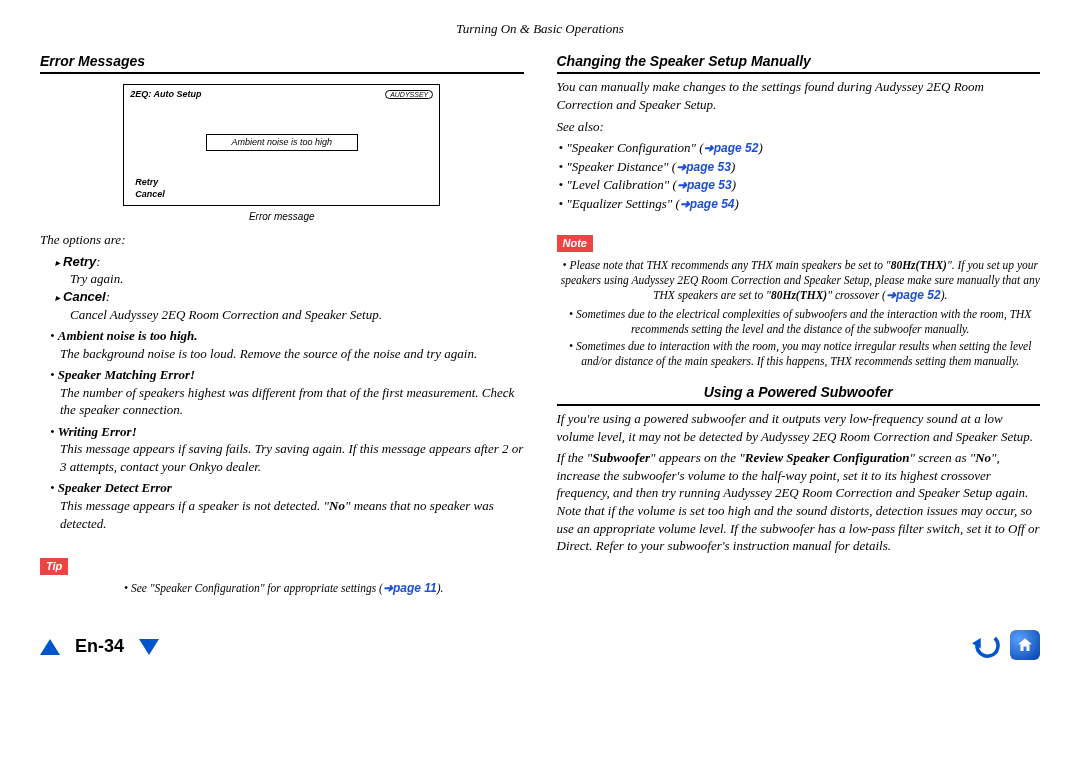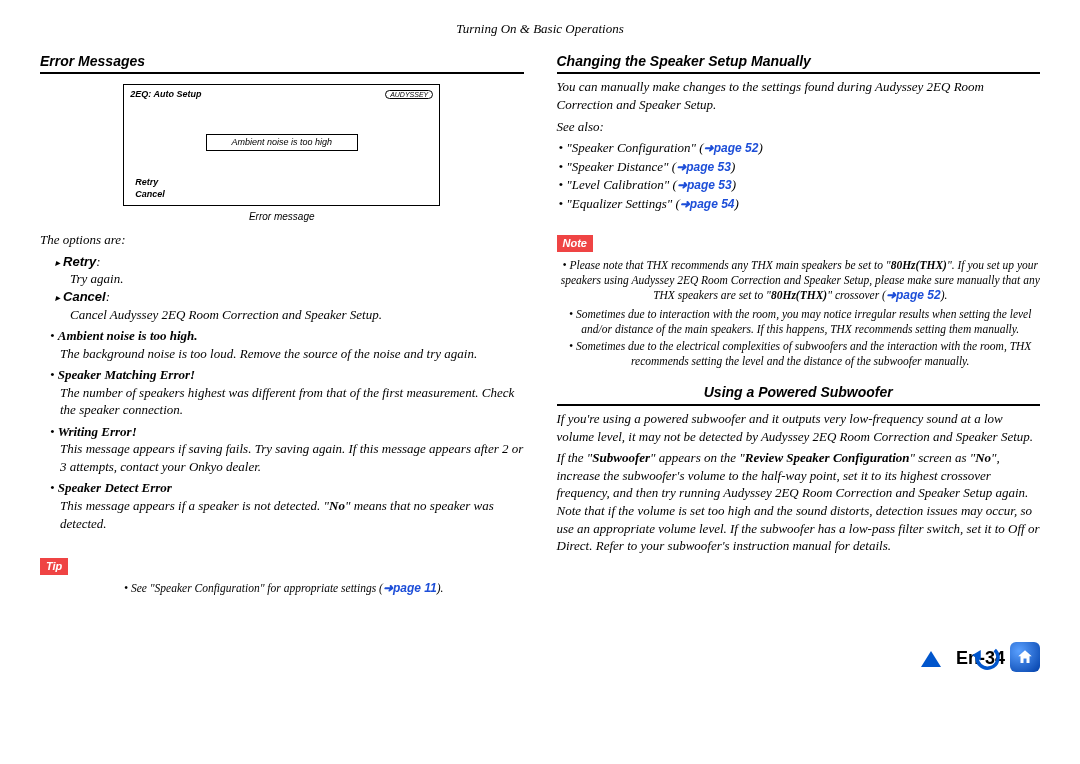--- a/index.html
+++ b/index.html
@@ -74,22 +74,22 @@
     margin-top: 22px;
     margin-bottom: 3px;
   }
   .small-list { font-size: 11.5px; line-height:1.3; }
   .small-list li { margin-bottom: 3px; }
   ul.bul { list-style: none; padding-left: 4px; margin:3px 0;text-align:center;}
   ul.bul > li::before { content:"• "; }
   .link { color: #1d4ed8; font-weight:bold; font-family: Arial, Helvetica, sans-serif; font-size:12px;}
   .link-arrow::before { content:"\279C "; font-weight:bold;}
   .footer {
-    text-align:right;
-    margin-top: 46px;
+    text-align:left;
+    margin-top: 34px;
     font-family: Arial, Helvetica, sans-serif;
     font-weight: bold;
     font-size: 18px;
     position: relative;
   }
   .footer .page { display:inline-block; margin:0 10px;}
   .nav-arrow {
     display:inline-block;
     width:0;height:0;
     vertical-align: middle;
@@ -192,22 +192,22 @@
     <div class="ref-line">• <span>"Speaker Configuration" (</span><a class="link link-arrow">page 52</a><span>)</span></div>
     <div class="ref-line">• <span>"Speaker Distance" (</span><a class="link link-arrow">page 53</a><span>)</span></div>
     <div class="ref-line">• <span>"Level Calibration" (</span><a class="link link-arrow">page 53</a><span>)</span></div>
     <div class="ref-line">• <span>"Equalizer Settings" (</span><a class="link link-arrow">page 54</a><span>)</span></div>
 
     <div class="note-box">Note</div>
     <ul class="bul small-list">
       <li>
         <span>Please note that THX recommends any THX main speakers be set to "</span><b>80Hz(THX)</b><span>". If you set up your speakers using Audyssey 2EQ Room Correction and Speaker Setup, please make sure manually that any THX speakers are set to "</span><b>80Hz(THX)</b><span>" crossover (</span><a class="link link-arrow">page 52</a><span>).</span>
       </li>
+      <li>Sometimes due to the electrical complexities of subwoofers and the interaction with the room, THX recommends setting the level and the distance of the subwoofer manually.</li>
       <li>Sometimes due to interaction with the room, you may notice irregular results when setting the level and/or distance of the main speakers. If this happens, THX recommends setting them manually.</li>
-      <li>Sometimes due to the electrical complexities of subwoofers and the interaction with the room, THX recommends setting the level and the distance of the subwoofer manually.</li>
     </ul>
 
     <h2 class="section" style="margin-top:14px;text-align:center;">Using a Powered Subwoofer</h2>
     <p>If you're using a powered subwoofer and it outputs very low-frequency sound at a low volume level, it may not be detected by Audyssey 2EQ Room Correction and Speaker Setup.</p>
     <p>
       <span>If the "</span><b>Subwoofer</b><span>" appears on the "</span><b>Review Speaker Configuration</b><span>" screen as "</span><b>No</b><span>", increase the subwoofer's volume to the half-way point, set it to its highest crossover frequency, and then try running Audyssey 2EQ Room Correction and Speaker Setup again. Note that if the volume is set too high and the sound distorts, detection issues may occur, so use an appropriate volume level. If the subwoofer has a low-pass filter switch, set it to Off or Direct. Refer to your subwoofer's instruction manual for details.</span>
     </p>
   </div>
 </div>
 

